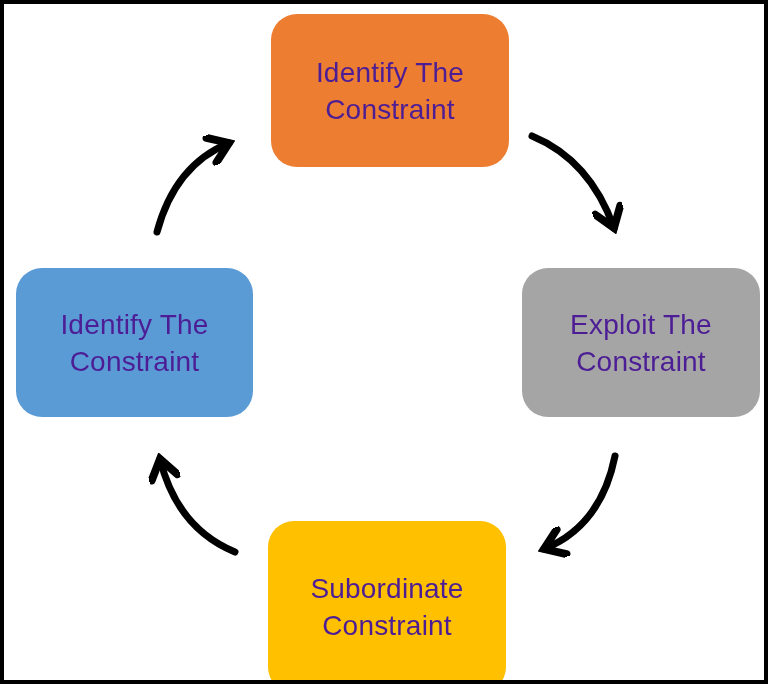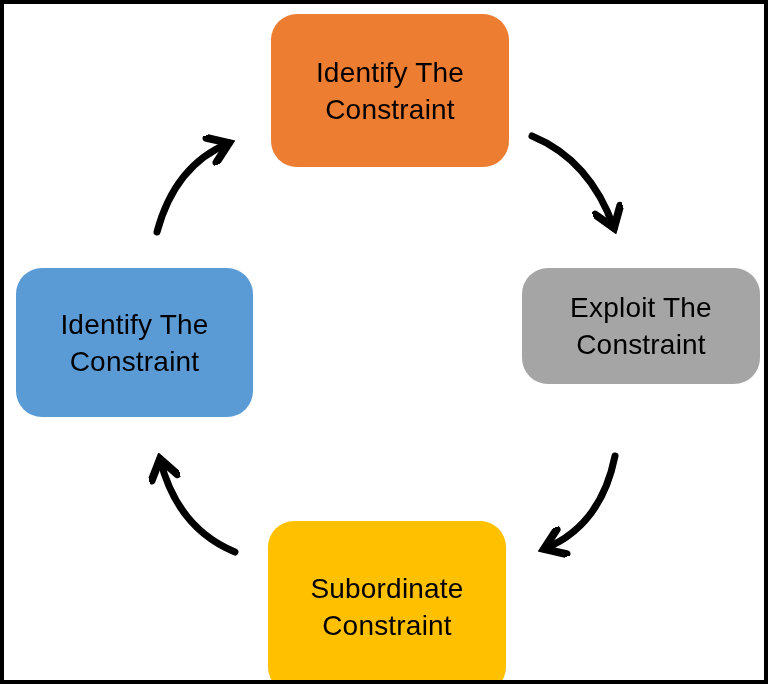--- a/index.html
+++ b/index.html
@@ -18,28 +18,28 @@
     overflow: hidden;
   }
   .node {
     position: absolute;
     border-radius: 26px;
     display: flex;
     flex-direction: column;
     align-items: center;
     justify-content: center;
     text-align: center;
-    color: #000000;
+    color: #4c1d95;
     font-size: 28px;
     line-height: 37px;
     font-weight: 400;
     letter-spacing: 0.2px;
   }
   .node-identify    { left: 267px; top: 10px;  width: 238px; height: 153px; }
-  .node-exploit     { left: 518px; top: 264px; width: 238px; height: 116px; }
+  .node-exploit     { left: 518px; top: 264px; width: 238px; height: 149px; }
   .node-subordinate { left: 264px; top: 517px; width: 238px; height: 172px; }
   .node-elevate     { left: 12px;  top: 264px; width: 237px; height: 149px; }
   .arrows-layer {
     position: absolute;
     left: 0;
     top: 0;
     width: 768px;
     height: 684px;
     pointer-events: none;
   }

